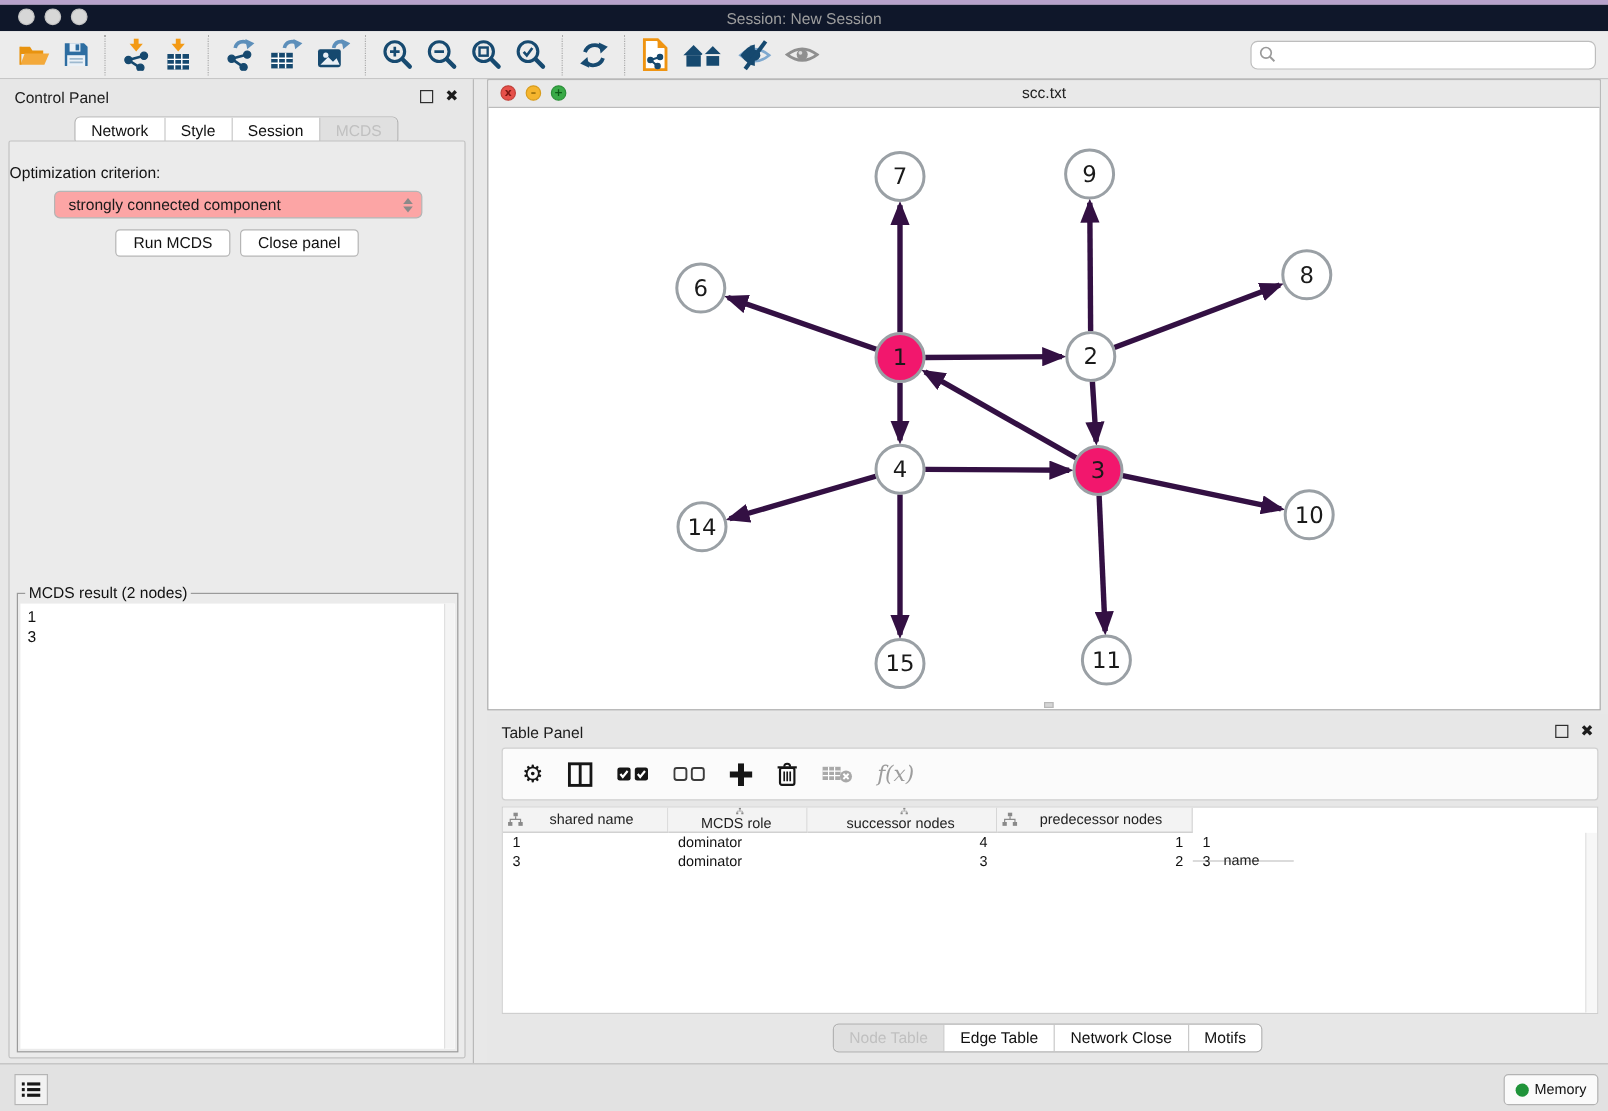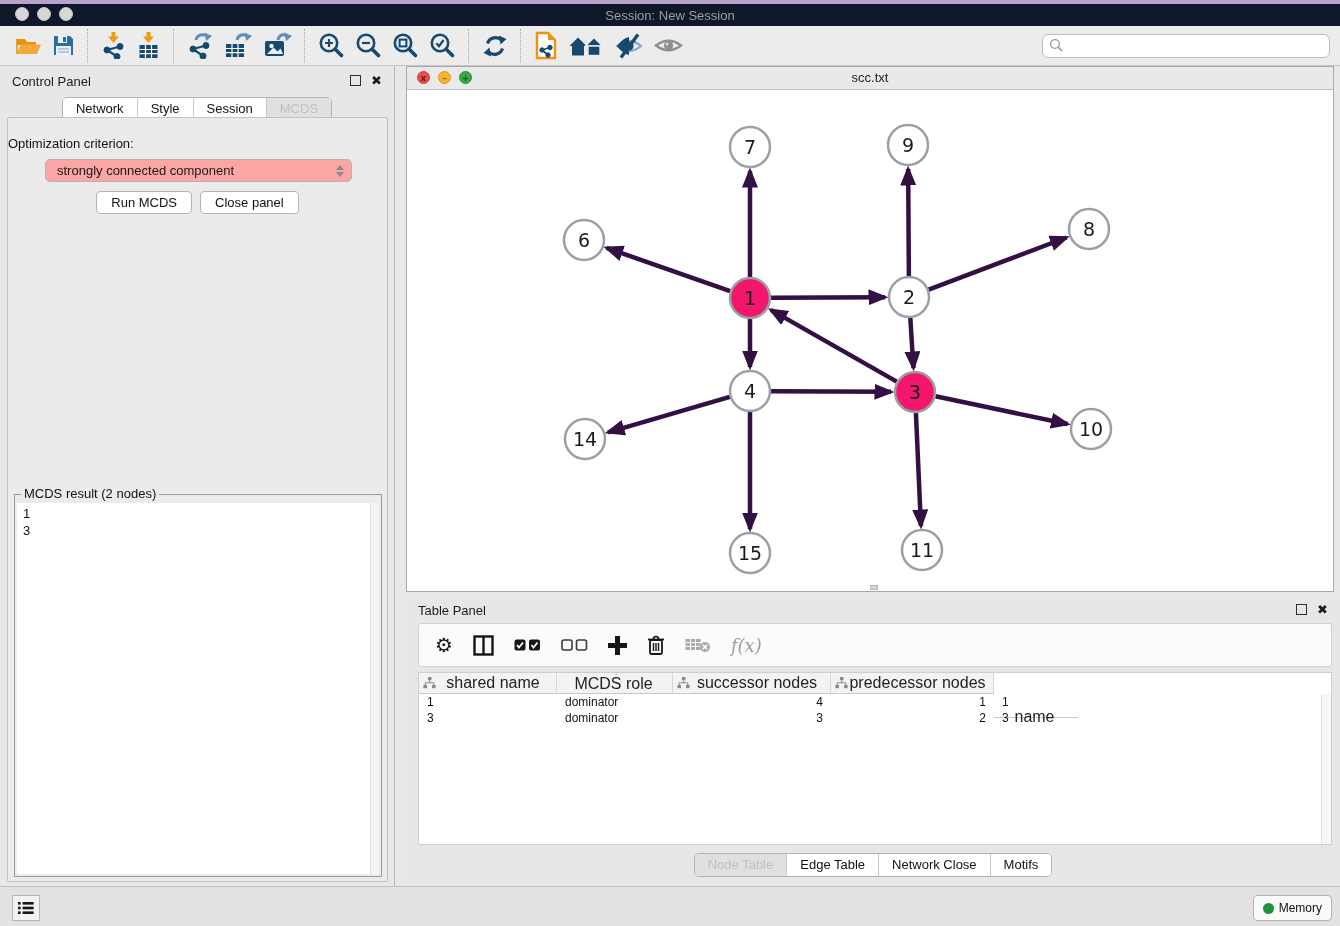--- a/index.html
+++ b/index.html
@@ -82,21 +82,21 @@
   .tp-toolbar{position:absolute;left:12px;right:8px;top:28px;height:44px;background:#fbfbfb;
               border:1px solid #d0d0d0;border-radius:3px;box-sizing:border-box;display:flex;
               align-items:center;gap:20px;padding-left:16px;}
   .tp-ico{display:flex;align-items:center;justify-content:center;}
   .glyph{font-family:"DejaVu Sans",sans-serif;font-size:20px;color:#161616;line-height:20px;}
   .fx{font-family:"DejaVu Serif",serif;font-style:italic;font-size:18px;color:#9d9d9d;}
   .ttable{position:absolute;left:12px;right:8px;top:77px;bottom:41px;background:#fff;
           border:1px solid #cfcfcf;box-sizing:border-box;overflow:hidden;}
   .thead{display:flex;height:21px;}
   .th{display:flex;align-items:center;background:#f3f3f3;border-right:1px solid #d6d6d6;
-      border-bottom:1px solid #c9c9c9;box-sizing:border-box;padding-left:4px;font-size:16px;color:#222;}
+      border-bottom:1px solid #c9c9c9;box-sizing:border-box;padding-left:4px;font-size:12px;color:#222;}
   .th .lbl{flex:1;text-align:center;padding-right:6px;}
   .tr{display:flex;height:16px;}
   .td{font-size:12px;color:#111;box-sizing:border-box;padding:1px 8px 0 8px;overflow:hidden;
       white-space:nowrap;}
   .tv-scroll{position:absolute;right:0;top:21px;bottom:0;width:9px;background:#f7f7f7;
              border-left:1px solid #e2e2e2;}
   .tp-tabs{position:absolute;left:0;right:0;bottom:9px;display:flex;justify-content:center;}
 
   
   .status-bar{left:0;top:886px;width:1340px;height:40px;background:#e2e2e2;
@@ -460,21 +460,21 @@
           </div>
           <div class="th" style="width: 116px; flex-direction: column;">
             <svg width="13" height="12" viewBox="0 0 13 12">
               <rect x="4.9" y="0" width="3.6" height="3.2" fill="#8a8a8a"></rect>
               <rect x="0.4" y="8" width="3.6" height="3.2" fill="#8a8a8a"></rect>
               <rect x="9" y="8" width="3.6" height="3.2" fill="#8a8a8a"></rect>
               <path d="M6.7 3.2 V5.8 M2.2 8 V5.8 H10.8 V8" stroke="#8a8a8a" fill="none"></path>
             </svg>
             <span class="lbl">MCDS role</span>
           </div>
-          <div class="th" style="width: 158px;">
+          <div class="th" style="width: 158px; flex-direction: column;">
             <svg width="13" height="12" viewBox="0 0 13 12">
               <rect x="4.9" y="0" width="3.6" height="3.2" fill="#8a8a8a"></rect>
               <rect x="0.4" y="8" width="3.6" height="3.2" fill="#8a8a8a"></rect>
               <rect x="9" y="8" width="3.6" height="3.2" fill="#8a8a8a"></rect>
               <path d="M6.7 3.2 V5.8 M2.2 8 V5.8 H10.8 V8" stroke="#8a8a8a" fill="none"></path>
             </svg>
             <span class="lbl">successor nodes</span>
           </div>
           <div class="th" style="width: 163px;">
             <svg width="13" height="12" viewBox="0 0 13 12">

